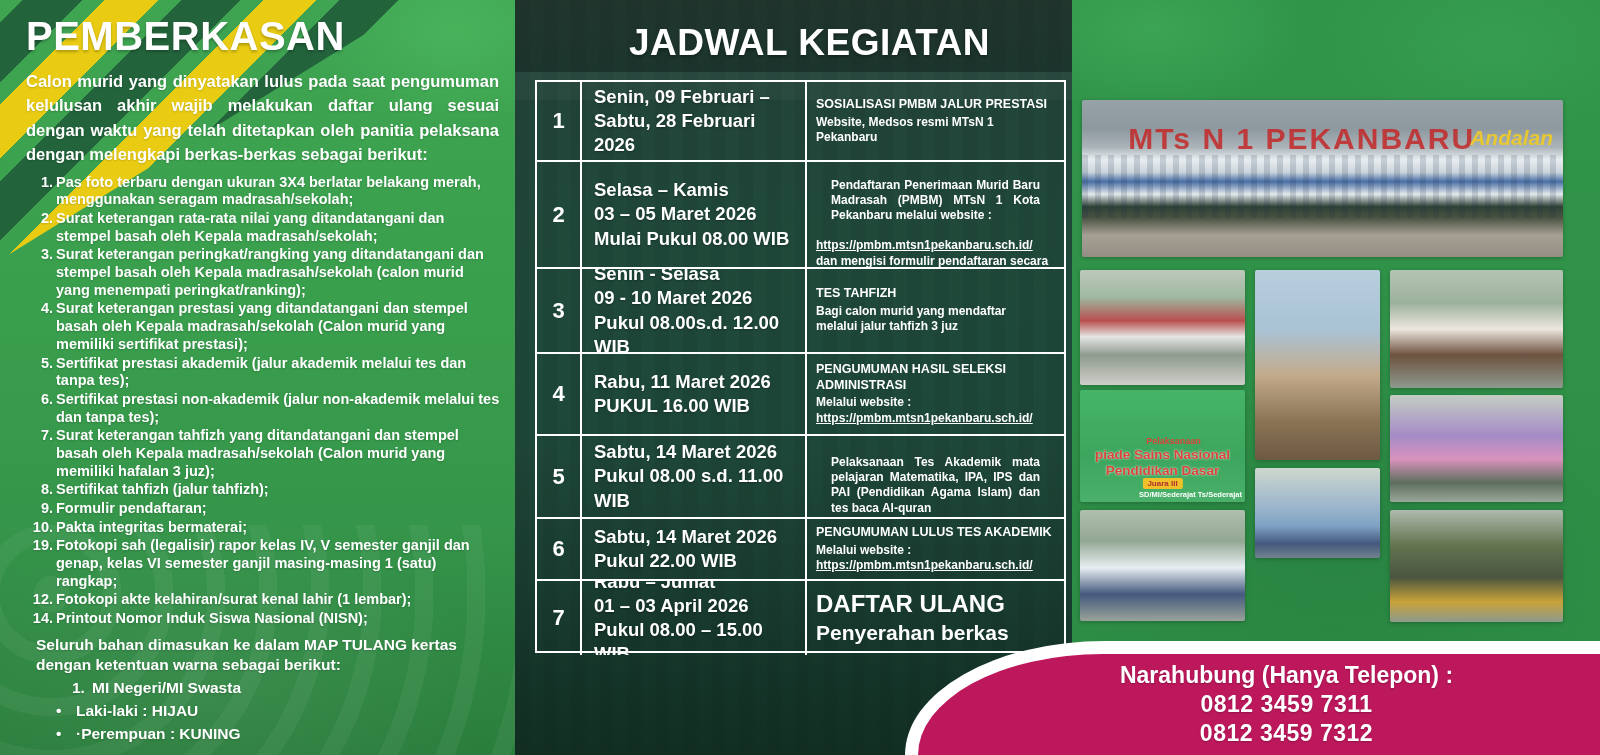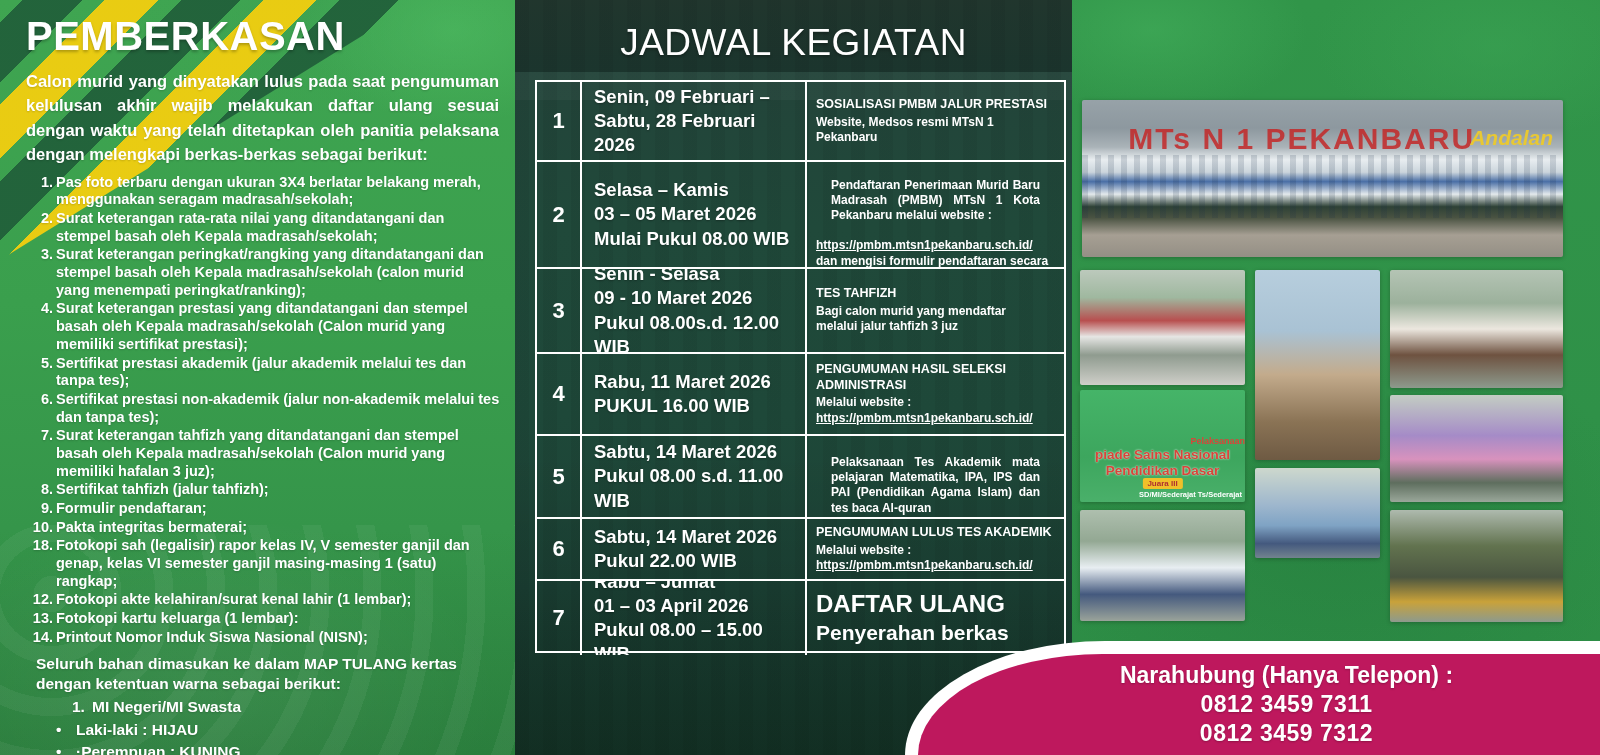--- a/index.html
+++ b/index.html
@@ -40,21 +40,21 @@
 
   
   .panel-mid{position:absolute;left:515px;top:0;width:557px;height:755px;overflow:hidden;
     background:linear-gradient(180deg,#2A453A 0%,#23443A 9%,#20493A 30%,#1E4839 55%,#1C4336 78%,#183A2D 100%);}
   .panel-mid::before{content:'';position:absolute;inset:0;pointer-events:none;
     background:
       repeating-linear-gradient(90deg, rgba(0,0,0,.05) 0 14px, transparent 14px 28px),
       linear-gradient(180deg, rgba(0,0,0,.22) 0 72px, rgba(255,255,255,.03) 72px 100px,
         transparent 100px 60%, rgba(0,0,0,.10) 78%, rgba(5,20,12,.30) 100%);}
   .sched-title{position:absolute;left:0;top:22px;width:100%;margin:0;text-align:center;
-    font-size:37px;font-weight:400;letter-spacing:.5px;z-index:2;text-shadow:0 2px 3px rgba(0,0,0,.3);}
+    font-size:37px;font-weight:700;letter-spacing:.5px;z-index:2;text-shadow:0 2px 3px rgba(0,0,0,.3);padding-left:16px;}
   .sched{position:absolute;left:20px;top:80px;width:531px;height:573px;box-sizing:border-box;
     border:2.5px solid #fff;z-index:2;}
   .srow{display:flex;box-sizing:border-box;}
   .srow + .srow{border-top:2.5px solid #fff;}
   .c-no{flex:0 0 45px;display:flex;align-items:center;justify-content:center;
     font-size:22px;font-weight:700;border-right:2.5px solid #fff;box-sizing:border-box;}
   .c-when{flex:0 0 225px;display:flex;flex-direction:column;justify-content:center;
     padding:4px 6px 4px 12px;font-size:18.5px;font-weight:800;line-height:1.3;
     white-space:pre-line;border-right:2.5px solid #fff;box-sizing:border-box;
     text-shadow:0 1px 2px rgba(0,0,0,.3);overflow:hidden;}
@@ -88,22 +88,22 @@
   .ph-certsA{background:linear-gradient(180deg,#AEBFAE 0%,#93A893 28%,#E8EEF2 52%,#44597E 76%,#9AA39A 100%);}
   .ph-boy{background:linear-gradient(180deg,#B7CEDD 0%,#A9C2D4 32%,#C3AB8C 55%,#8A7355 80%,#6E5A43 100%);}
   .ph-blue{background:linear-gradient(180deg,#CDD8CD 0%,#9DB6CD 42%,#7FA3C4 64%,#44597E 84%,#72838F 100%);}
   .ph-certsB{background:linear-gradient(180deg,#B4C4B4 0%,#9CB19C 28%,#ECE7DF 50%,#6E5240 72%,#8D9A8D 100%);}
   .ph-purple{background:linear-gradient(180deg,#C3CDC3 0%,#A58BC7 38%,#D892BD 60%,#5E6E5E 82%,#9AA79A 100%);}
   .ph-military{background:linear-gradient(180deg,#AEBAAE 0%,#62734F 32%,#4A5540 60%,#C9A23A 82%,#8D9A8D 100%);}
   .pt-main-title{position:absolute;top:22px;left:50%;transform:translateX(-56%);
     font-size:30px;font-weight:800;letter-spacing:2px;color:rgba(195,40,40,.85);white-space:nowrap;}
   .pt-main-script{position:absolute;top:26px;right:10px;font-size:21px;font-style:italic;
     font-weight:700;color:#E8C832;}
-  .pt-osn-1{position:absolute;top:46px;left:0;width:100%;text-align:right;
-    font-size:9px;font-weight:800;color:#D8453A;}
+  .pt-osn-1{position:absolute;top:46px;left:0;width:100%;text-align:center;
+    font-size:9px;font-weight:800;color:#D8453A;padding-left:11px;}
   .pt-osn-2{position:absolute;top:57px;left:0;width:100%;text-align:center;
     font-size:13.5px;font-weight:800;color:#D8453A;text-shadow:0 0 2px #fff;}
   .pt-osn-3{position:absolute;top:73px;left:0;width:100%;text-align:center;
     font-size:13.5px;font-weight:800;color:#D8453A;text-shadow:0 0 2px #fff;}
   .pt-osn-4{position:absolute;top:88px;left:50%;transform:translateX(-50%);
     font-size:8px;font-weight:800;color:#B03030;background:#F0C02A;padding:1px 5px;border-radius:2px;white-space:nowrap;}
   .pt-osn-5{position:absolute;top:100px;left:0;width:100%;text-align:center;
     font-size:7.5px;font-weight:700;color:#fff;white-space:nowrap;padding-left:28px;}
 
   
@@ -160,30 +160,26 @@
           </li>
           <li>
             <span class="req-num">9.</span>
             <span class="req-text">Formulir pendaftaran;</span>
           </li>
           <li>
             <span class="req-num">10.</span>
             <span class="req-text">Pakta integritas bermaterai;</span>
           </li>
           <li>
-            <span class="req-num">18.</span>
+            <span class="req-num">19.</span>
             <span class="req-text">Fotokopi sah (legalisir) rapor kelas IV, V semester ganjil dan genap, kelas VI semester ganjil masing-masing 1 (satu) rangkap;</span>
           </li>
           <li>
             <span class="req-num">12.</span>
             <span class="req-text">Fotokopi akte kelahiran/surat kenal lahir (1 lembar);</span>
-          </li>
-          <li>
-            <span class="req-num">13.</span>
-            <span class="req-text">Fotokopi kartu keluarga (1 lembar):</span>
           </li>
           <li>
             <span class="req-num">14.</span>
             <span class="req-text">Printout Nomor Induk Siswa Nasional (NISN);</span>
           </li>
         </ol>
       <p class="folder-note">Seluruh bahan dimasukan ke dalam MAP TULANG kertas
 dengan ketentuan warna sebagai berikut:</p>
       <ul class="folder-rules">
           <li class="kind-number">

